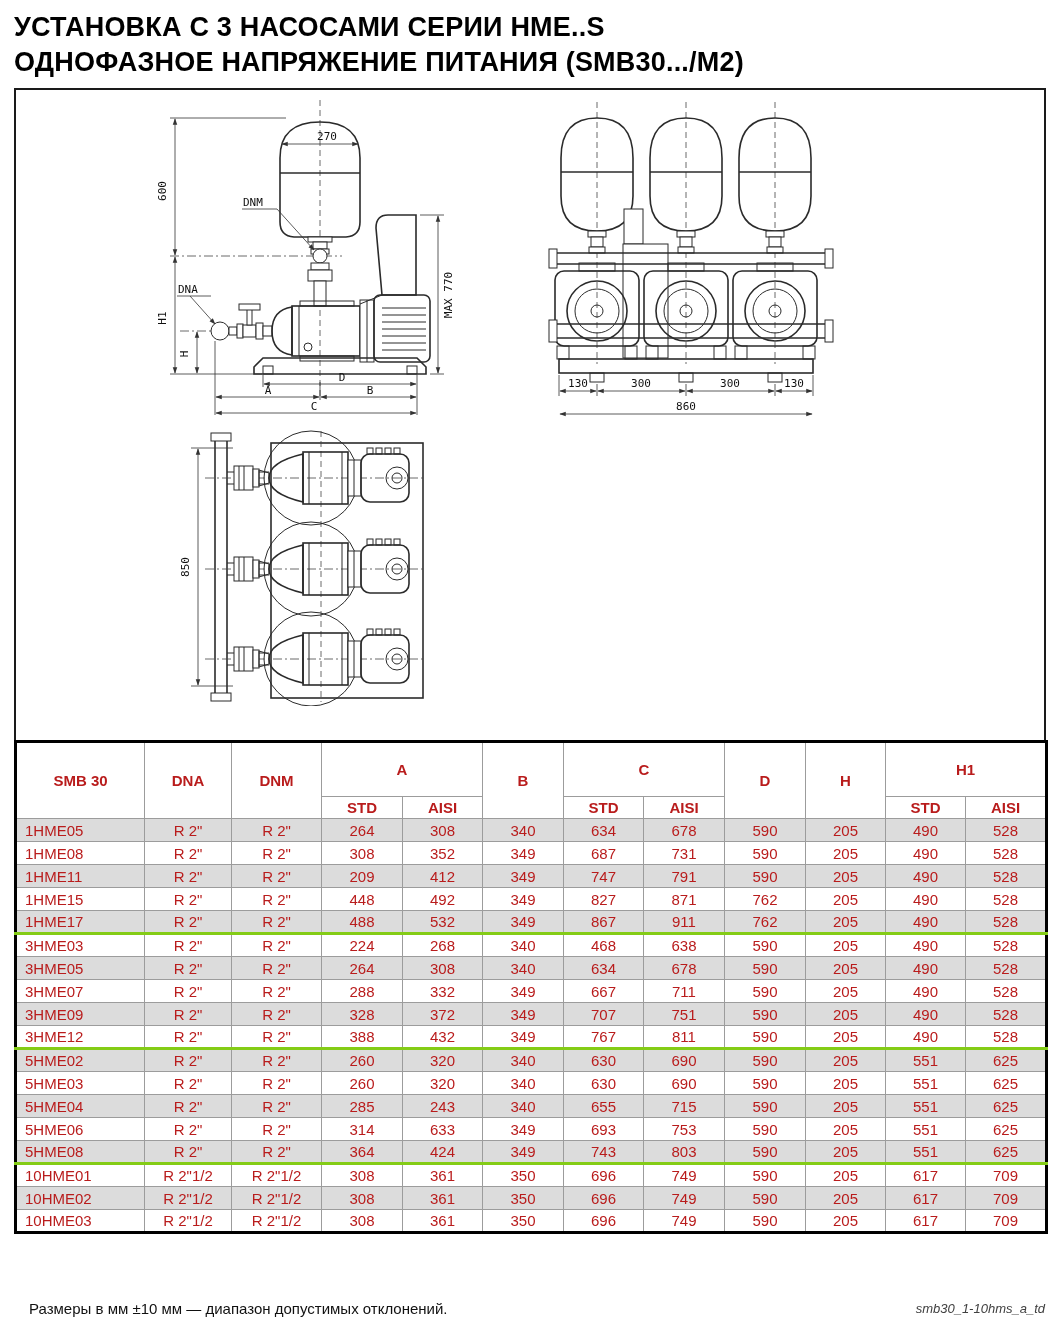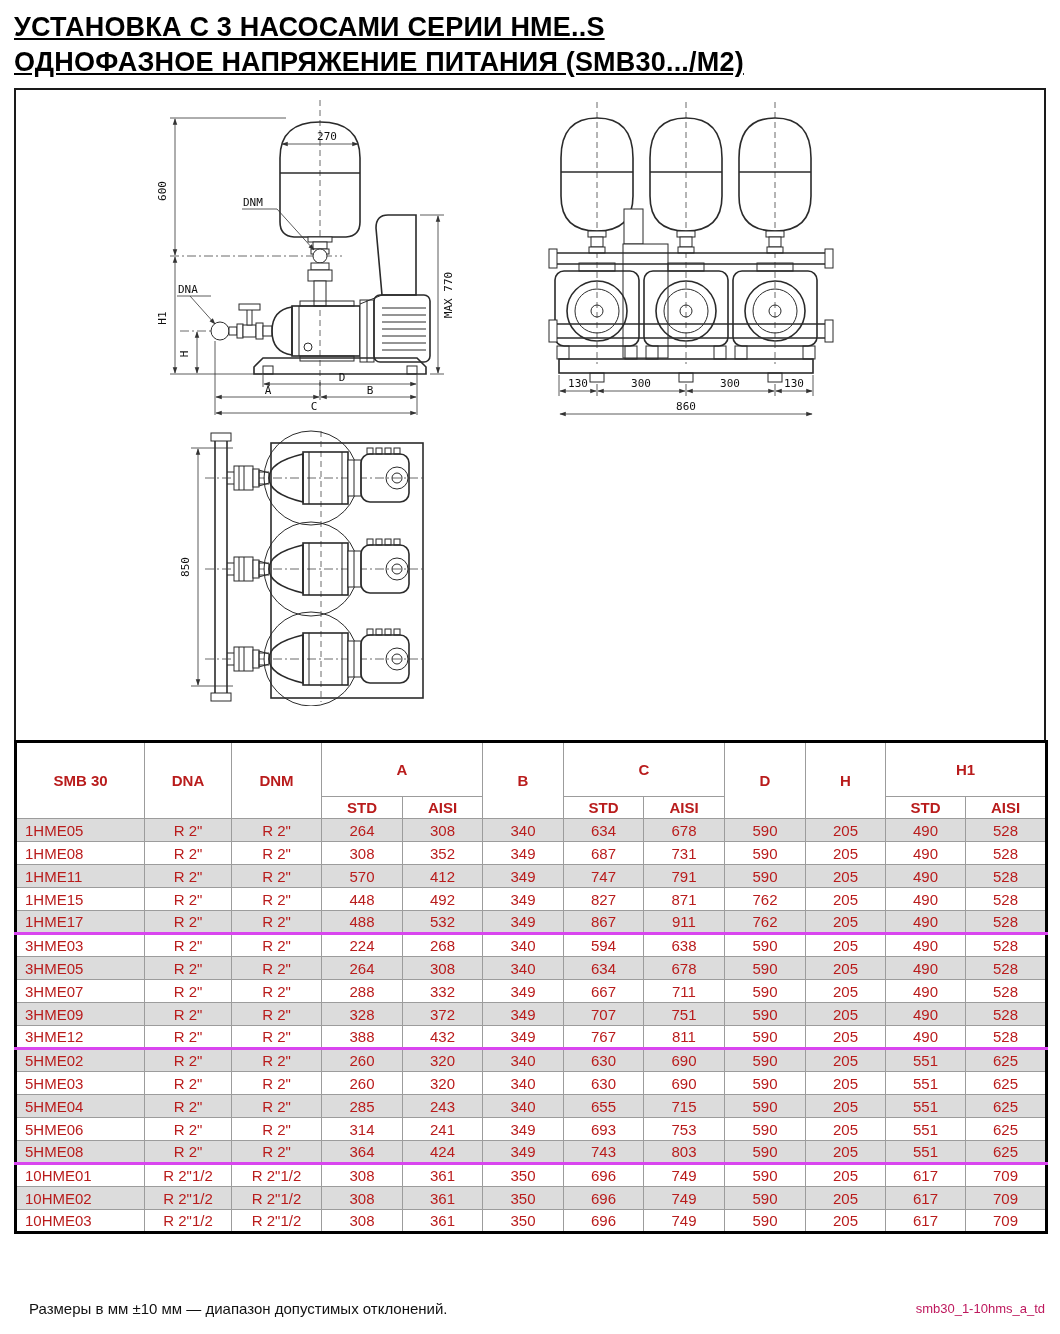--- a/index.html
+++ b/index.html
@@ -3,21 +3,21 @@
 <meta charset="utf-8">
 <style>
   * { margin:0; padding:0; box-sizing:border-box; }
   html,body { background:#fff; }
   body {
     width:1060px; height:1334px; position:relative;
     font-family:"Liberation Sans", sans-serif; color:#000; overflow:hidden;
   }
   .title {
     position:absolute; left:14px; top:10px; width:1000px;
-    font-size:27px; font-weight:bold; line-height:1.28; letter-spacing:0.2px;text-decoration:underline;
+    font-size:27px; font-weight:bold; line-height:1.28; letter-spacing:0.2px;
   }
   .drawing-box {
     position:absolute; left:14px; top:88px; width:1032px; height:698px;
     border:2px solid #1a1a1a; background:#fff;
   }
   .drawing-box svg { position:absolute; }
   .svg-side  { left:14px;  top:6px; }
   .svg-front { left:530px; top:6px; }
   .svg-top   { left:155px; top:336px; }
   .dwg-code {
@@ -33,28 +33,28 @@
   table.dims th, table.dims td {
     border:1px solid #9c9c9c; text-align:center; padding:0;
     white-space:nowrap; overflow:hidden;
   }
   table.dims { border:3px solid #000; }
   table.dims thead tr.h-main { height:55px; }
   table.dims thead tr.h-sub  { height:22px; }
   table.dims thead th { font-weight:bold; background:#fff; }
   table.dims tbody tr { height:23px; }
   table.dims tbody tr.stripe { background:var(--stripe,#dcdcdc); }
-  table.dims tbody tr.group-start td { border-top:3px solid #d946ef; }
+  table.dims tbody tr.group-start td { border-top:3px solid #84cc16; }
   table.dims td.model { text-align:left; padding-left:8px; }
   
   .footer-note {
     position:absolute; left:16px; top:1300px; font-size:15px; color:#111;margin-left:13px;
   }
   .footer-code {
-    position:absolute; right:15px; top:1301px; font-size:13px; color:#be185d;
+    position:absolute; right:15px; top:1301px; font-size:13px; color:#404040;font-style:italic;
   }
   
   .ln   { stroke:#2b2b2b; stroke-width:1; fill:none; }
   .lnb  { stroke:#2b2b2b; stroke-width:1.6; fill:none; }
   .fillw{ stroke:#2b2b2b; stroke-width:1; fill:#fff; }
   .cl   { stroke:#444; stroke-width:0.8; fill:none; stroke-dasharray:9 3 2 3; }
   .dash { stroke:#444; stroke-width:0.8; fill:none; stroke-dasharray:6 4; }
   .dim  { stroke:#333; stroke-width:0.8; fill:none; }
   .dtxt { font-family:"DejaVu Sans Mono", monospace; font-size:11px; fill:#111; }
 </style>
@@ -347,21 +347,21 @@
         <td>731</td>
         <td>590</td>
         <td>205</td>
         <td>490</td>
         <td>528</td>
       </tr>
       <tr class="stripe">
         <td class="model">1HME11</td>
         <td>R 2"</td>
         <td>R 2"</td>
-        <td>570</td>
+        <td>209</td>
         <td>412</td>
         <td>349</td>
         <td>747</td>
         <td>791</td>
         <td>590</td>
         <td>205</td>
         <td>490</td>
         <td>528</td>
       </tr>
       <tr>
@@ -392,21 +392,21 @@
         <td>490</td>
         <td>528</td>
       </tr>
       <tr class="group-start">
         <td class="model">3HME03</td>
         <td>R 2"</td>
         <td>R 2"</td>
         <td>224</td>
         <td>268</td>
         <td>340</td>
-        <td>594</td>
+        <td>468</td>
         <td>638</td>
         <td>590</td>
         <td>205</td>
         <td>490</td>
         <td>528</td>
       </tr>
       <tr class="stripe">
         <td class="model">3HME05</td>
         <td>R 2"</td>
         <td>R 2"</td>
@@ -502,21 +502,21 @@
         <td>590</td>
         <td>205</td>
         <td>551</td>
         <td>625</td>
       </tr>
       <tr>
         <td class="model">5HME06</td>
         <td>R 2"</td>
         <td>R 2"</td>
         <td>314</td>
-        <td>241</td>
+        <td>633</td>
         <td>349</td>
         <td>693</td>
         <td>753</td>
         <td>590</td>
         <td>205</td>
         <td>551</td>
         <td>625</td>
       </tr>
       <tr class="stripe">
         <td class="model">5HME08</td>

